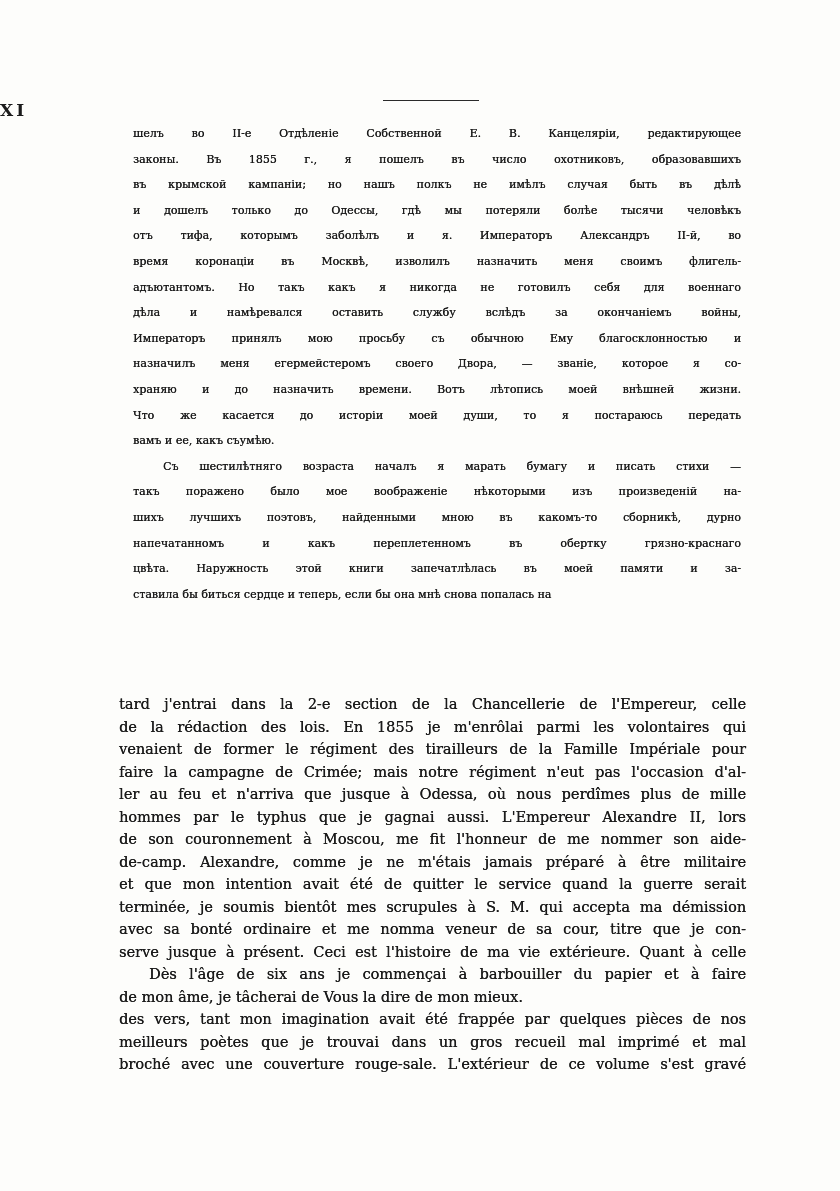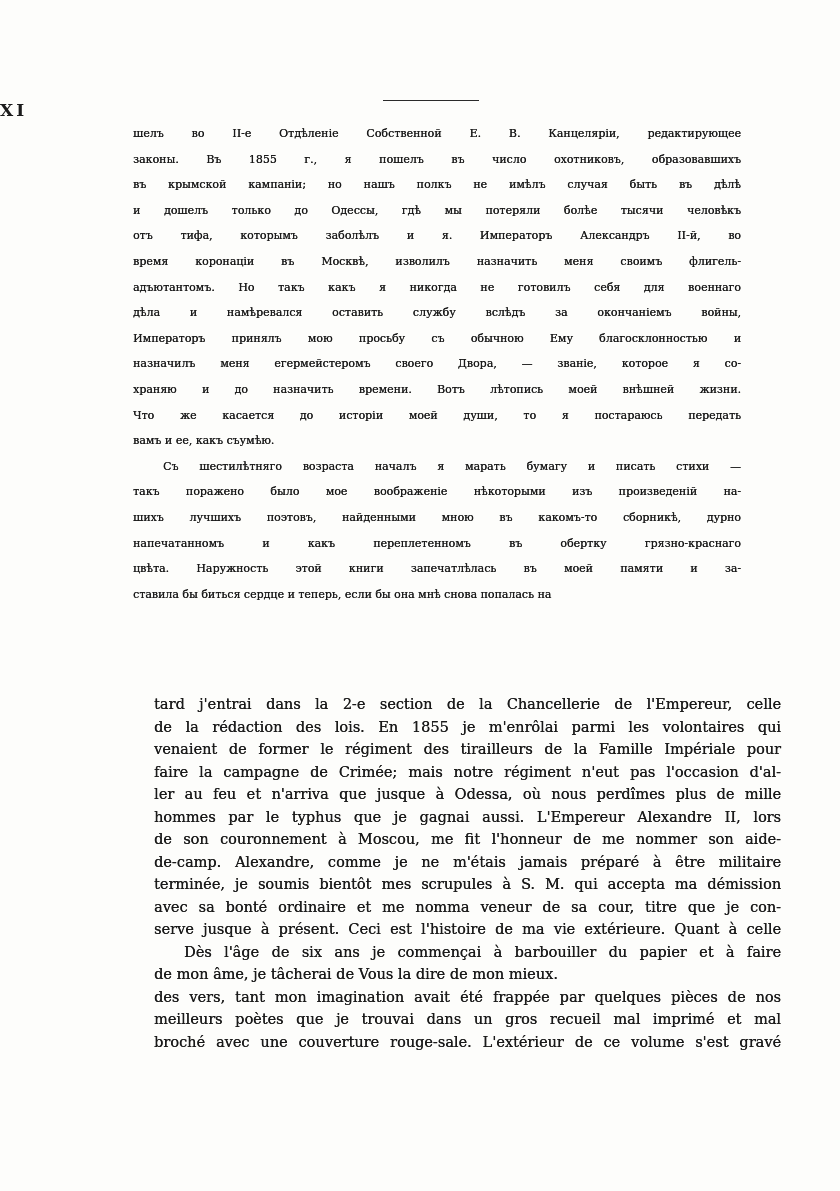--- a/index.html
+++ b/index.html
@@ -43,21 +43,20 @@
     top: 121px;
     font-size: 11px;
     line-height: 25.6px;
   }
   .french-block {
     left: 119px;
     width: 627px;
     top: 693px;
     font-size: 14.5px;
     line-height: 22.5px;
-    margin-left: 35px;
   }
   .line {
     text-align: justify;
     text-align-last: justify;
     white-space: normal;
   }
   .line-last {
     text-align-last: left;
   }
   .line-indent {
@@ -97,20 +96,21 @@
 
   <div id="french-block" class="text-block french-block">
       <div class="line">tard j'entrai dans la 2-e section de la Chancellerie de l'Empereur, celle</div>
       <div class="line">de la rédaction des lois. En 1855 je m'enrôlai parmi les volontaires qui</div>
       <div class="line">venaient de former le régiment des tirailleurs de la Famille Impériale pour</div>
       <div class="line">faire la campagne de Crimée; mais notre régiment n'eut pas l'occasion d'al-</div>
       <div class="line">ler au feu et n'arriva que jusque à Odessa, où nous perdîmes plus de mille</div>
       <div class="line">hommes par le typhus que je gagnai aussi. L'Empereur Alexandre II, lors</div>
       <div class="line">de son couronnement à Moscou, me fit l'honneur de me nommer son aide-</div>
       <div class="line">de-camp. Alexandre, comme je ne m'étais jamais préparé à être militaire</div>
+      <div class="line">et que mon intention avait été de quitter le service quand la guerre serait</div>
       <div class="line">terminée, je soumis bientôt mes scrupules à S. M. qui accepta ma démission</div>
       <div class="line">avec sa bonté ordinaire et me nomma veneur de sa cour, titre que je con-</div>
       <div class="line">serve jusque à présent. Ceci est l'histoire de ma vie extérieure. Quant à celle</div>
       <div class="line line-indent">Dès l'âge de six ans je commençai à barbouiller du papier et à faire</div>
       <div class="line line-last">de mon âme, je tâcherai de Vous la dire de mon mieux.</div>
       <div class="line">des vers, tant mon imagination avait été frappée par quelques pièces de nos</div>
       <div class="line">meilleurs poètes que je trouvai dans un gros recueil mal imprimé et mal</div>
       <div class="line">broché avec une couverture rouge-sale. L'extérieur de ce volume s'est gravé</div>
     </div>
 

